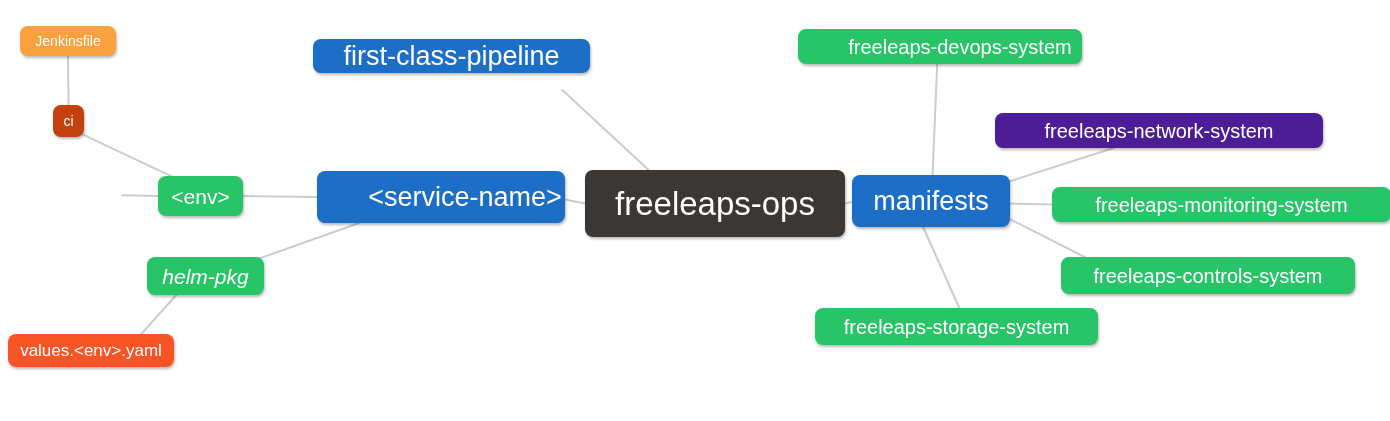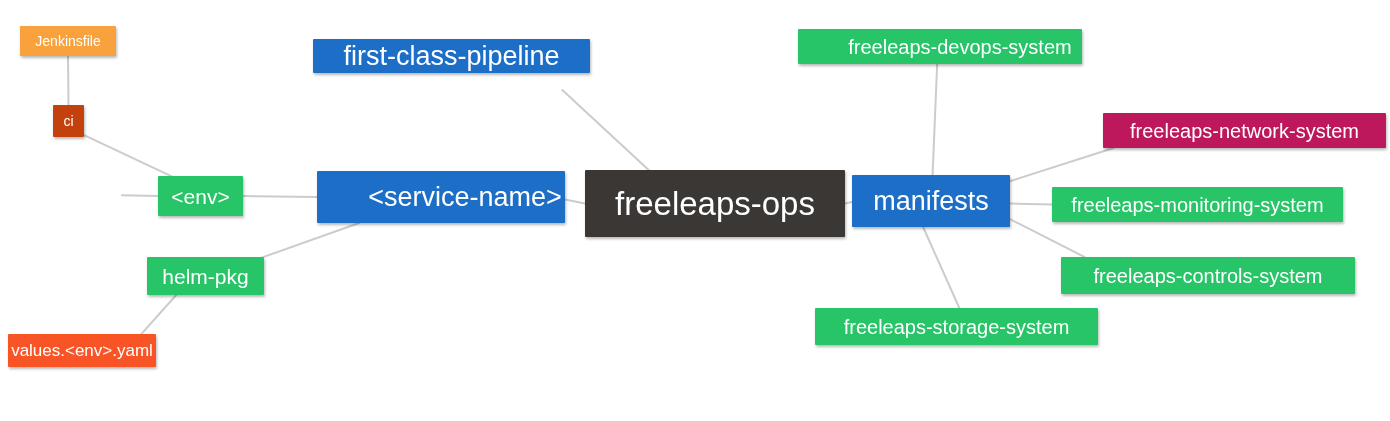--- a/index.html
+++ b/index.html
@@ -20,21 +20,21 @@
   #edges {
     position: absolute;
     top: 0; left: 0;
   }
   .node {
     position: absolute;
     display: flex;
     align-items: center;
     justify-content: center;
     color: #ffffff;
-    border-radius: 1px;
+    border-radius: 8px;
     box-shadow: 1px 2px 3px rgba(0,0,0,0.28);
     cursor: pointer;
     white-space: nowrap;
     box-sizing: border-box;
     user-select: none;
     line-height: 1;
   }
   .lv-root   { font-size: 33px; }
   .lv-branch { font-size: 27px; }
   .lv-sub    { font-size: 21px; text-align: center; }
@@ -59,24 +59,24 @@
       <line x1="932.58" y1="175" x2="937.16" y2="64" stroke="#cccccc" stroke-width="2" stroke-linecap="round"></line>
       <line x1="1010" y1="181.24" x2="1113.6" y2="148" stroke="#cccccc" stroke-width="2" stroke-linecap="round"></line>
       <line x1="1010" y1="203.6" x2="1052" y2="204.5" stroke="#cccccc" stroke-width="2" stroke-linecap="round"></line>
       <line x1="1010" y1="219.2" x2="1084.52" y2="257" stroke="#cccccc" stroke-width="2" stroke-linecap="round"></line>
       <line x1="923.1" y1="227" x2="959.33" y2="308" stroke="#cccccc" stroke-width="2" stroke-linecap="round"></line>
     </svg>
 
 <div class="node lv-tool" style="left: 20px; top: 26px; width: 96px; height: 30px; background: rgb(249, 161, 60); color: rgb(255, 255, 255);">Jenkinsfile</div>
     <div class="node lv-tool" style="left: 53px; top: 105px; width: 31px; height: 32px; background: #c2410c; color: rgb(255, 255, 255);">ci</div>
     <div class="node lv-sub" style="left: 158px; top: 176px; width: 85px; height: 40px; background: rgb(39, 196, 104); color: rgb(255, 255, 255);">&lt;env&gt;</div>
-    <div class="node lv-sub" style="left: 147px; top: 257px; width: 117px; height: 38px; background: rgb(39, 196, 104); color: rgb(255, 255, 255);">helm-pkg</div>
-    <div class="node lv-file" style="left: 8px; top: 334px; width: 148px; height: 33px; background: rgb(249, 84, 38); color: rgb(255, 255, 255);">values.&lt;env&gt;.yaml</div>
+    <div class="node lv-sub" style="left: 147px; top: 257px; width: 117px; height: 38px; background: rgb(39, 196, 104); color: rgb(255, 255, 255); font-style: italic;">helm-pkg</div>
+    <div class="node lv-file" style="left: 8px; top: 334px; width: 166px; height: 33px; background: rgb(249, 84, 38); color: rgb(255, 255, 255);">values.&lt;env&gt;.yaml</div>
     <div class="node lv-branch" style="left: 313px; top: 39px; width: 277px; height: 34px; background: rgb(29, 110, 198); color: rgb(255, 255, 255);">first-class-pipeline</div>
     <div class="node lv-branch" style="left: 317px; top: 171px; width: 248px; height: 52px; background: rgb(29, 110, 198); color: rgb(255, 255, 255); padding-left: 48px;">&lt;service-name&gt;</div>
     <div class="node lv-root" style="left: 585px; top: 170px; width: 260px; height: 67px; background: rgb(59, 55, 53); color: rgb(255, 255, 255);">freeleaps-ops</div>
     <div class="node lv-branch" style="left: 852px; top: 175px; width: 158px; height: 52px; background: rgb(29, 110, 198); color: rgb(255, 255, 255);">manifests</div>
     <div class="node lv-system" style="left: 798px; top: 29px; width: 284px; height: 35px; background: rgb(39, 196, 104); color: rgb(255, 255, 255); padding-left: 40px;">freeleaps-devops-system</div>
-    <div class="node lv-system" style="left: 1103px; top: 113px; width: 283px; height: 35px; background: #be185d; color: rgb(255, 255, 255);">freeleaps-network-system</div>
-    <div class="node lv-system" style="left: 1052px; top: 187px; width: 291px; height: 35px; background: rgb(39, 196, 104); color: rgb(255, 255, 255);">freeleaps-monitoring-system</div>
+    <div class="node lv-system" style="left: 995px; top: 113px; width: 328px; height: 35px; background: #4c1d95; color: rgb(255, 255, 255);">freeleaps-network-system</div>
+    <div class="node lv-system" style="left: 1052px; top: 187px; width: 339px; height: 35px; background: rgb(39, 196, 104); color: rgb(255, 255, 255);">freeleaps-monitoring-system</div>
     <div class="node lv-system" style="left: 815px; top: 308px; width: 283px; height: 37px; background: rgb(39, 196, 104); color: rgb(255, 255, 255);">freeleaps-storage-system</div>
     <div class="node lv-system" style="left: 1061px; top: 257px; width: 294px; height: 37px; background: rgb(39, 196, 104); color: rgb(255, 255, 255);">freeleaps-controls-system</div>
   </div>
 
 </body></html>

